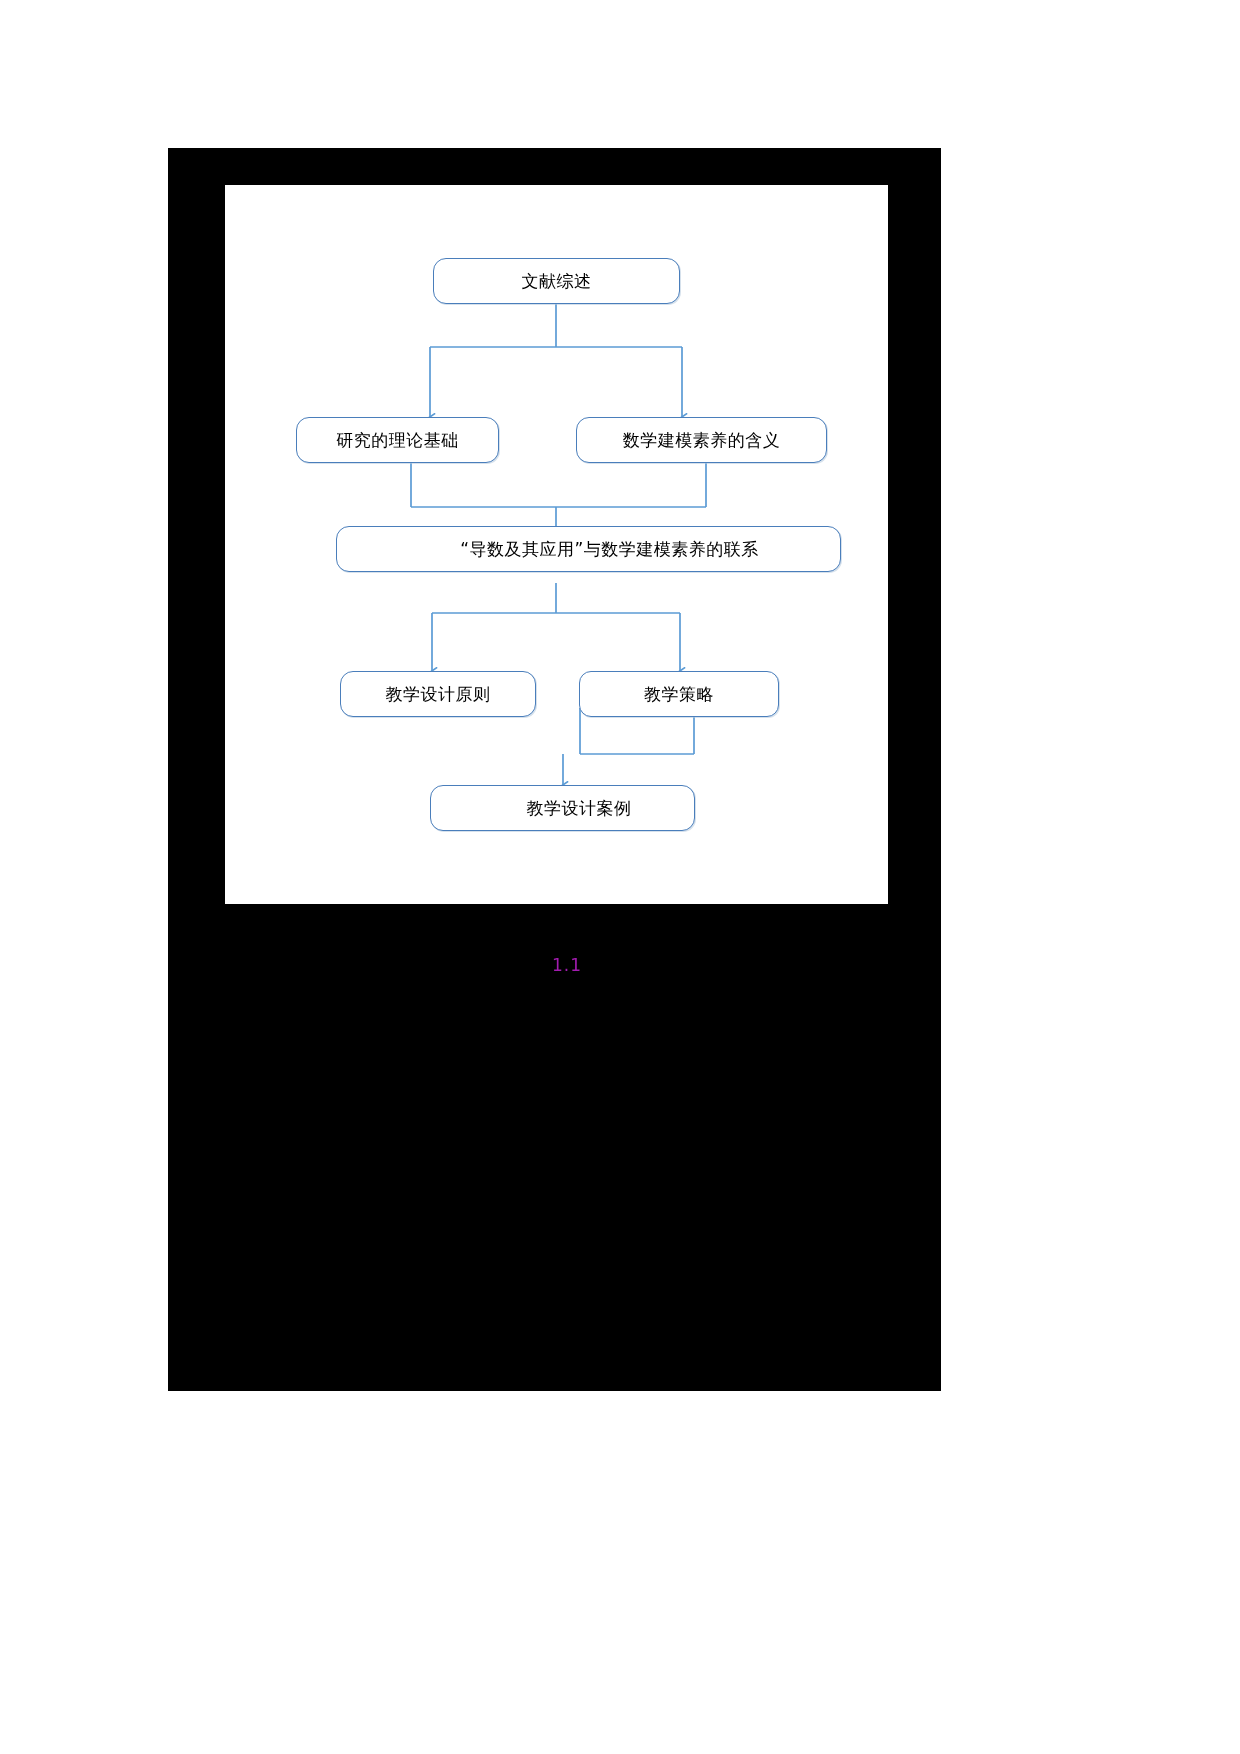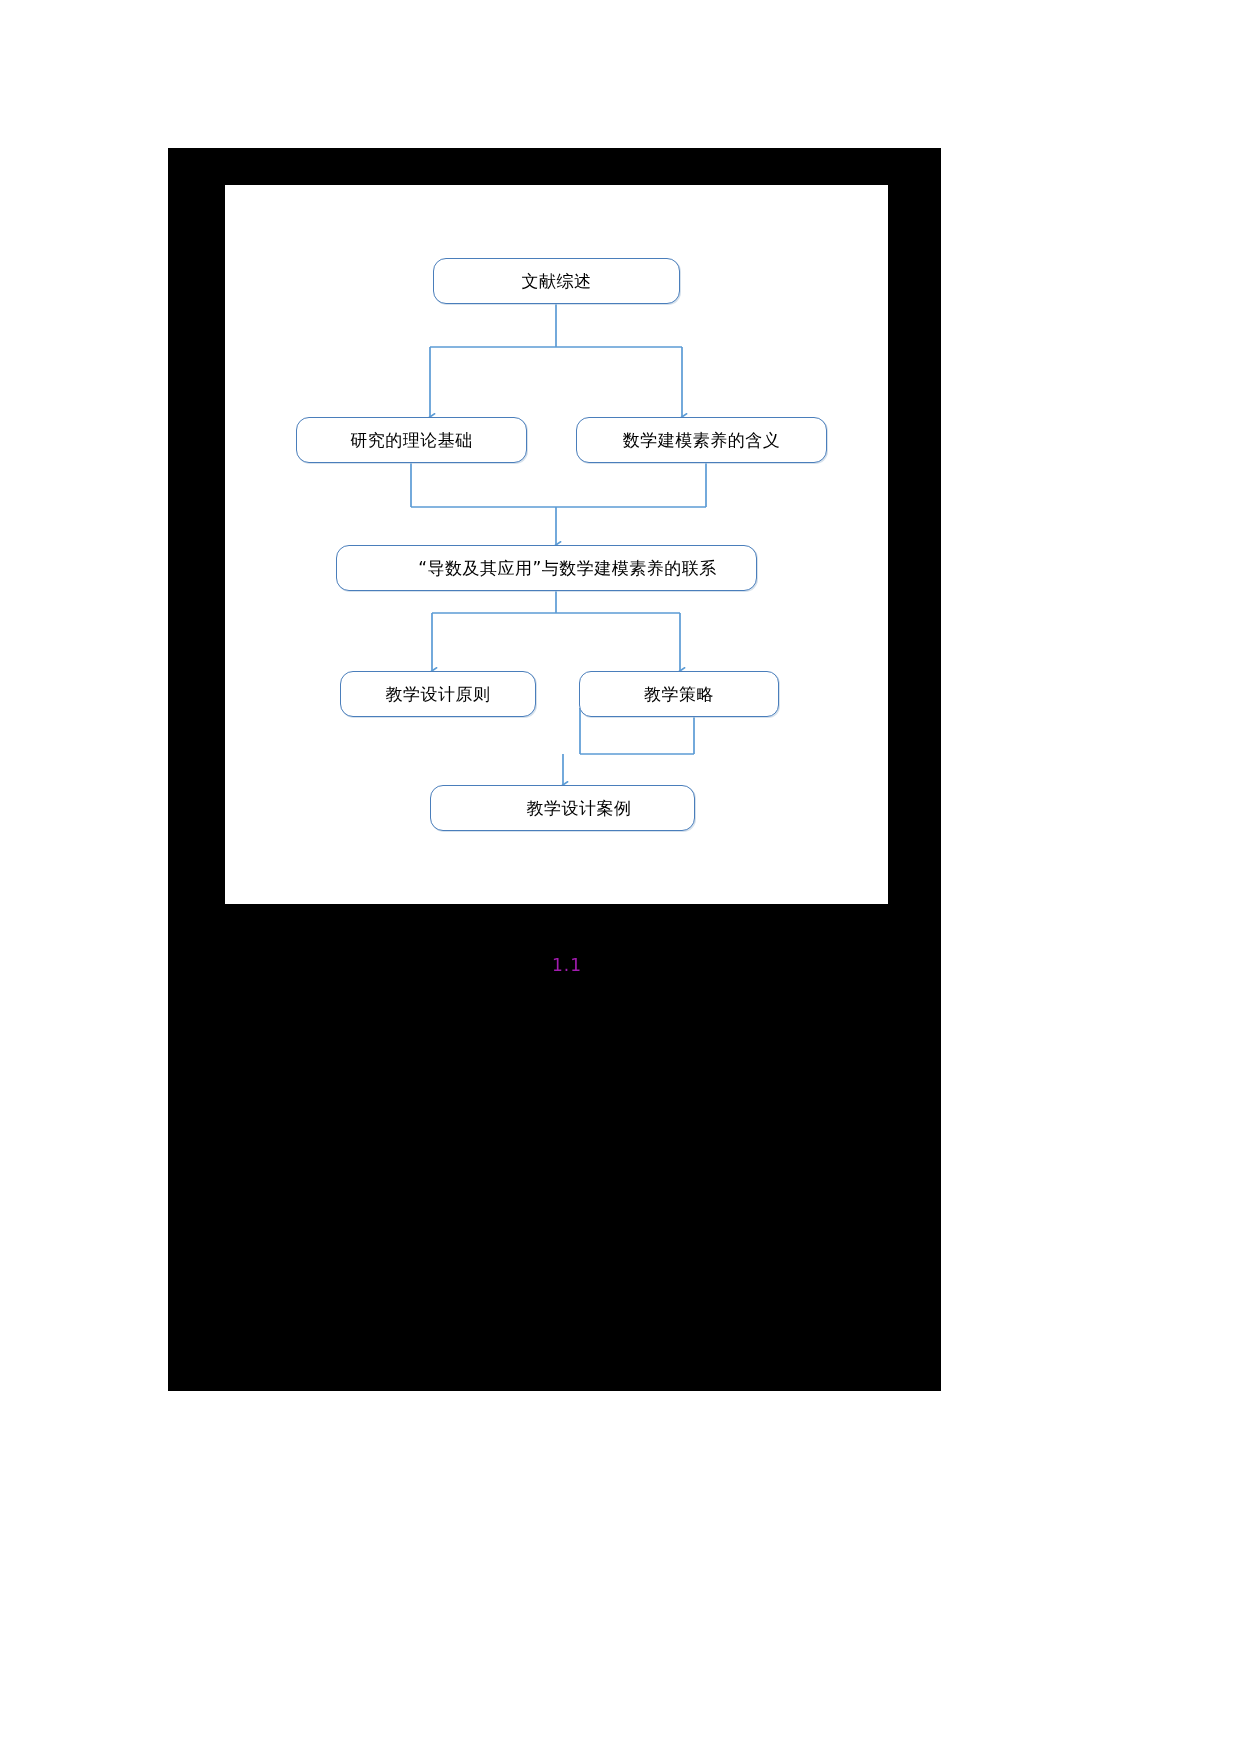--- a/index.html
+++ b/index.html
@@ -120,25 +120,25 @@
       <path d="M455,428 L455,486" fill="none" stroke="#5b9bd5" stroke-width="1.7" marker-end="url(#arrow)"></path>
 
       <path d="M355,523 L355,569" fill="none" stroke="#5b9bd5" stroke-width="1.7"></path>
       <path d="M469,523 L469,569" fill="none" stroke="#5b9bd5" stroke-width="1.7"></path>
       <path d="M355,569 L469,569" fill="none" stroke="#5b9bd5" stroke-width="1.7"></path>
       <path d="M338,569 L338,600" fill="none" stroke="#5b9bd5" stroke-width="1.7" marker-end="url(#arrow)"></path>
     </svg>
 
     <div class="node" style="left:208px; top:53px; width:247px; height:46px;margin-top:20px;">文献综述</div>
 
-    <div class="node" style="left:71px; top:232px; width:231px; height:46px;">研究的理论基础</div>
+    <div class="node" style="left:71px; top:232px; width:203px; height:46px;">研究的理论基础</div>
 
     <div class="node" style="left:351px; top:232px; width:251px; height:46px;">数学建模素养的含义</div>
 
-    <div class="node node-wide" style="left:111px; top:360px; width:421px; height:46px;padding-left:42px;">“导数及其应用”与数学建模素养的联系</div>
+    <div class="node node-wide" style="left:111px; top:341px; width:505px; height:46px;padding-left:42px;">“导数及其应用”与数学建模素养的联系</div>
 
     <div class="node" style="left:115px; top:486px; width:196px; height:46px;text-align:right;">教学设计原则</div>
 
     <div class="node" style="left:354px; top:486px; width:200px; height:46px;border-radius:12px;">教学策略</div>
 
     <div class="node" style="left:205px; top:600px; width:265px; height:46px;padding-left:33px;">教学设计案例</div>
 
   </div>
 
   <div id="caption">

